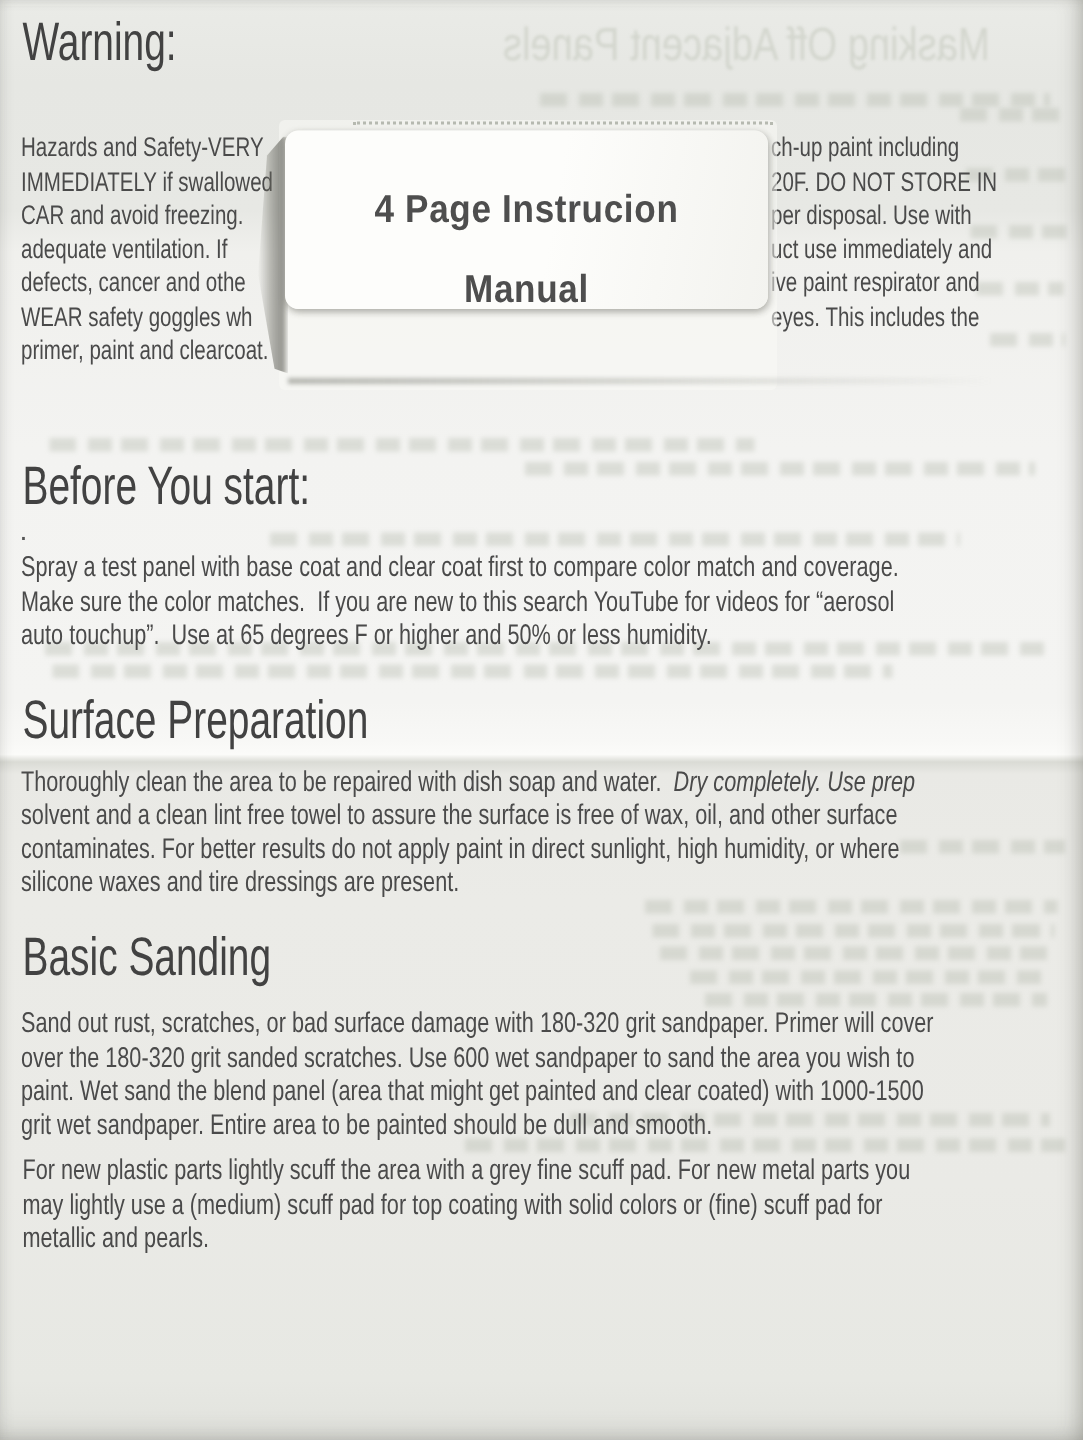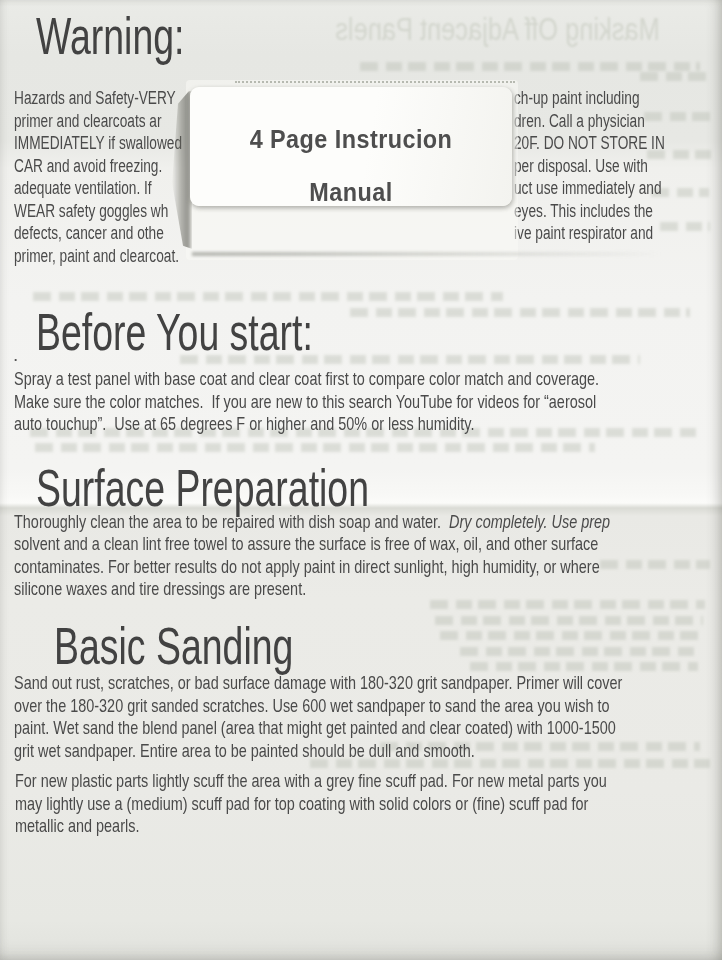--- a/index.html
+++ b/index.html
@@ -14,21 +14,21 @@
       #ebebe7 600px,#eaeae6 790px,#e7e8e3 920px,#e1e2dd 960px);
   }
   .page::after{
     content:"";position:absolute;inset:0;z-index:9;pointer-events:none;
     box-shadow:inset -10px 0 14px -8px rgba(70,70,62,.33),
                inset 0 -12px 16px -10px rgba(70,70,62,.25),
                inset 7px 0 10px -7px rgba(70,70,62,.15),
                inset 0 6px 10px -8px rgba(70,70,62,.12);
   }
   
-  .h{position:absolute;z-index:2;color:#424242;font-size:52px;line-height:1.1;margin-left:21px;}
+  .h{position:absolute;z-index:2;color:#424242;font-size:36px;line-height:1.1;}
   .hx{display:inline-block;transform:scaleX(.72);transform-origin:0 0;white-space:pre;}
   
   .p{position:absolute;z-index:2;color:#4a4a4a;font-size:19px;line-height:22.5px;}
   .px{display:block;width:920px;transform:scaleX(.76);transform-origin:0 0;white-space:pre;}
   .pxline{display:inline-block;transform:scaleX(.76);transform-origin:0 0;white-space:pre;}
   .it{font-style:italic;}
   
   .warning{position:absolute;left:14px;top:87px;width:708px;z-index:1;}
   .wrow{position:relative;height:22.5px;font-size:18px;line-height:22.5px;color:#4a4a4a;}
   .wl{position:absolute;left:0;top:0;transform:scaleX(.76);transform-origin:0 0;white-space:pre;}
@@ -87,42 +87,38 @@
   <div class="bl" style="left:310px;top:759px;width:400px;"></div>
 
   <div class="h" style="left:15px;top:8px;"><span class="hx">Warning:</span></div>
 
   <div class="warning">
     <div class="wrow">
         <span class="wl">Hazards and Safety-VERY</span>
         <span class="wr">ch-up paint including</span>
       </div>
     <div class="wrow">
-        <span class="wl">primer and clearcoats ar</span>
-        <span class="wr">dren. Call a physician</span>
-      </div>
-    <div class="wrow">
         <span class="wl">IMMEDIATELY if swallowed</span>
         <span class="wr">20F. DO NOT STORE IN</span>
       </div>
     <div class="wrow">
         <span class="wl">CAR and avoid freezing.</span>
         <span class="wr">per disposal. Use with</span>
       </div>
     <div class="wrow">
         <span class="wl">adequate ventilation. If</span>
         <span class="wr">uct use immediately and</span>
       </div>
     <div class="wrow">
+        <span class="wl">defects, cancer and othe</span>
+        <span class="wr">ive paint respirator and</span>
+      </div>
+    <div class="wrow">
         <span class="wl">WEAR safety goggles wh</span>
         <span class="wr">eyes. This includes the</span>
-      </div>
-    <div class="wrow">
-        <span class="wl">defects, cancer and othe</span>
-        <span class="wr">ive paint respirator and</span>
       </div>
     <div class="wrow">
         <span class="wl">primer, paint and clearcoat.</span>
         <span class="wr"></span>
       </div>
   </div>
 
   <div class="backing"></div>
   <div class="perf-top"></div>
   <div class="smudge-bottom"></div>
@@ -141,21 +137,21 @@
     </div>
 
   <div class="h" style="left:15px;top:460px;text-decoration:underline;"><span class="hx">Surface Preparation</span></div>
   <div class="p" style="left:14px;top:511px;"><span class="pxline"><span>Thoroughly clean the area to be repaired with dish soap and water.  </span><span class="it">Dry completely. Use prep</span></span></div>
   <div class="p" style="left:14px;top:533px;">
       <span class="px">solvent and a clean lint free towel to assure the surface is free of wax, oil, and other surface
 contaminates. For better results do not apply paint in direct sunlight, high humidity, or where
 silicone waxes and tire dressings are present.</span>
     </div>
 
-  <div class="h" style="left:33px;top:618px;"><span class="hx">Basic Sanding</span></div>
+  <div class="h" style="left:15px;top:618px;"><span class="hx">Basic Sanding</span></div>
   <div class="p" style="left:14px;top:672px;">
       <span class="px">Sand out rust, scratches, or bad surface damage with 180-320 grit sandpaper. Primer will cover
 over the 180-320 grit sanded scratches. Use 600 wet sandpaper to sand the area you wish to
 paint. Wet sand the blend panel (area that might get painted and clear coated) with 1000-1500
 grit wet sandpaper. Entire area to be painted should be dull and smooth.</span>
     </div>
   <div class="p" style="left:15px;top:770px;">
       <span class="px">For new plastic parts lightly scuff the area with a grey fine scuff pad. For new metal parts you
 may lightly use a (medium) scuff pad for top coating with solid colors or (fine) scuff pad for
 metallic and pearls.</span>

